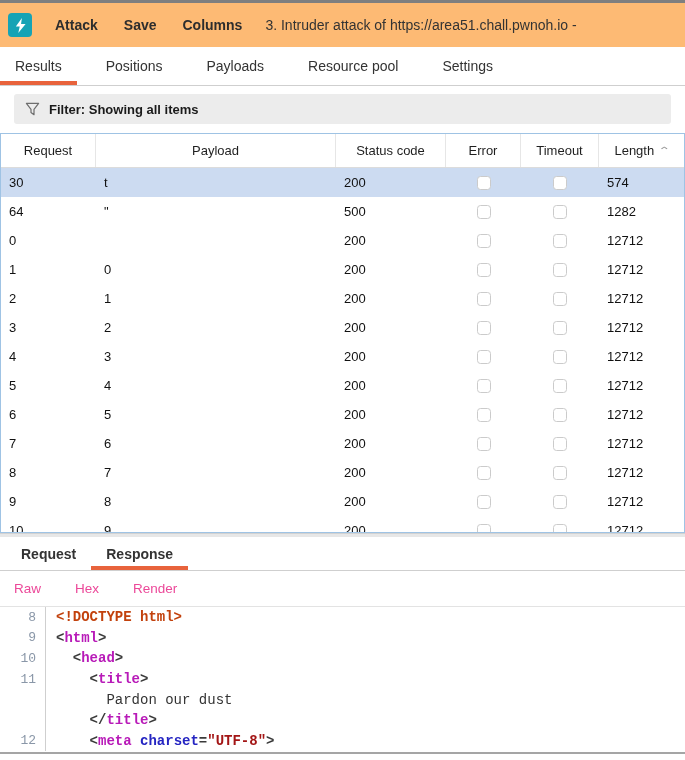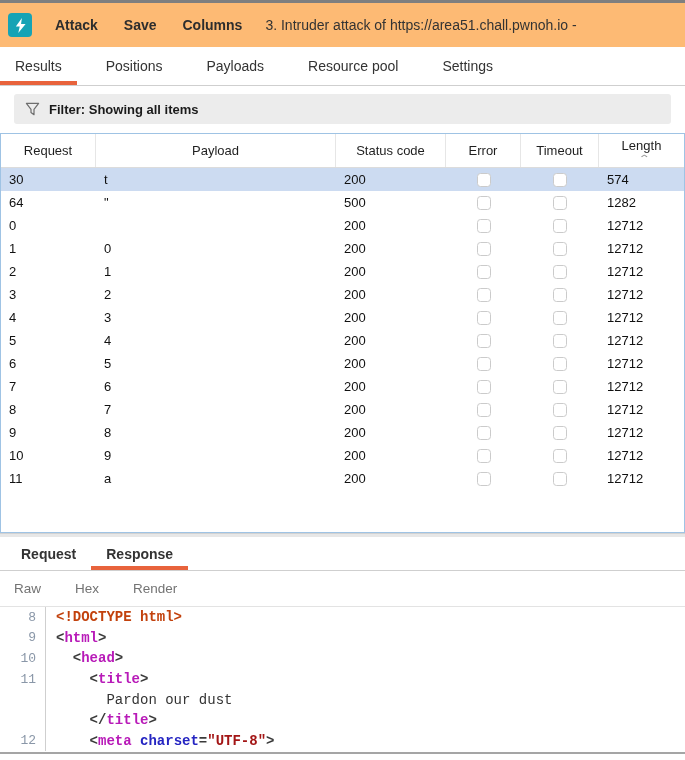--- a/index.html
+++ b/index.html
@@ -16,36 +16,36 @@
   .tab{padding:0 15px;margin-right:14px;display:flex;align-items:center;font-size:14px;font-weight:400;color:#333;white-space:nowrap;}
   .tab.selected{box-shadow:inset 0 -4px 0 var(--accent);}
   
   .filter-wrap{top:86px;left:0;width:685px;height:47px;background:#fff;}
   .filter-bar{position:absolute;left:14px;right:14px;top:8px;height:30px;background:#ececec;border-radius:3px;display:flex;align-items:center;padding-left:11px;gap:9px;box-sizing:border-box;}
   .filter-text{font-size:13px;font-weight:700;color:#1a1a1a;}
   
   .rtable{top:133px;left:0;width:685px;height:400px;border:1px solid #9fc3e4;box-sizing:border-box;background:#fff;overflow:hidden;}
   .thead{display:grid;grid-template-columns:95px 240px 110px 75px 78px 1fr;height:33px;border-bottom:1px solid #dcdcdc;}
   .th{display:flex;align-items:center;justify-content:center;font-size:13px;color:#1f1f1f;border-right:1px solid #e6e6e6;white-space:nowrap;}
-  .th:last-child{border-right:none;flex-direction:column;}
+  .th:last-child{border-right:none;}
   .sort-caret{font-size:10px;color:#9a9a9a;margin-left:6px;transform:scaleX(1.5);}
-  .trow{display:grid;grid-template-columns:95px 240px 110px 75px 78px 1fr;height:23px;align-items:center;}
+  .trow{display:grid;grid-template-columns:95px 240px 110px 75px 78px 1fr;height:29px;align-items:center;}
   .trow.selected{background:#ccdbf1;}
   .td{font-size:13px;color:#111;padding-left:8px;white-space:nowrap;overflow:hidden;}
   .td.cb{display:flex;justify-content:center;padding-left:0;}
   .checkbox{width:12px;height:12px;border:1.5px solid #cbcbcb;border-radius:3.5px;background:#fff;}
   
   .splitter{top:533px;left:0;width:685px;height:4px;background:#e7e7e7;border-top:1px solid #d2d2d2;box-sizing:border-box;}
   
   .msgtabs{top:537px;left:0;width:685px;height:34px;border-bottom:1px solid #cfcfcf;display:flex;align-items:stretch;box-sizing:border-box;background:#fff;padding-left:6px;}
   .msgtab{padding:0 15px;display:flex;align-items:center;font-size:14px;font-weight:700;color:#333;}
   .msgtab.selected{box-shadow:inset 0 -4px 0 var(--accent);text-align:center;}
   
   .viewtabs{top:571px;left:0;width:685px;height:36px;border-bottom:1px solid #e3e3e3;display:flex;align-items:stretch;box-sizing:border-box;background:#fff;padding-left:1px;}
-  .viewtab{padding:0 13px;margin-right:8px;display:flex;align-items:center;font-size:13.5px;color:#737373;}
+  .viewtab{padding:0 13px;margin-right:8px;display:flex;align-items:center;font-size:13.5px;color:#ec4899;}
   .viewtab.selected{font-weight:700;color:#222;box-shadow:inset 0 -4px 0 var(--accent);}
   
   .code{top:607px;left:0;width:685px;height:145px;background:#fff;overflow:hidden;}
   .cline{display:grid;grid-template-columns:46px 1fr;height:20.6px;align-items:center;}
   .gutter{text-align:right;padding-right:9px;font-family:"Liberation Mono",monospace;font-size:13px;color:#8a97a8;border-right:1px solid #cfcfcf;height:100%;display:flex;align-items:center;justify-content:flex-end;box-sizing:border-box;}
   .ctext{font-family:"Liberation Mono",monospace;font-size:14px;white-space:pre;padding-left:10px;}
   .tok-doctype{color:#c2410c;font-weight:600;}
   .tok-tag{color:#b81ab8;font-weight:700;}
   .tok-punct{color:#3a3a3a;font-weight:600;}
   .tok-plain{color:#333;}

